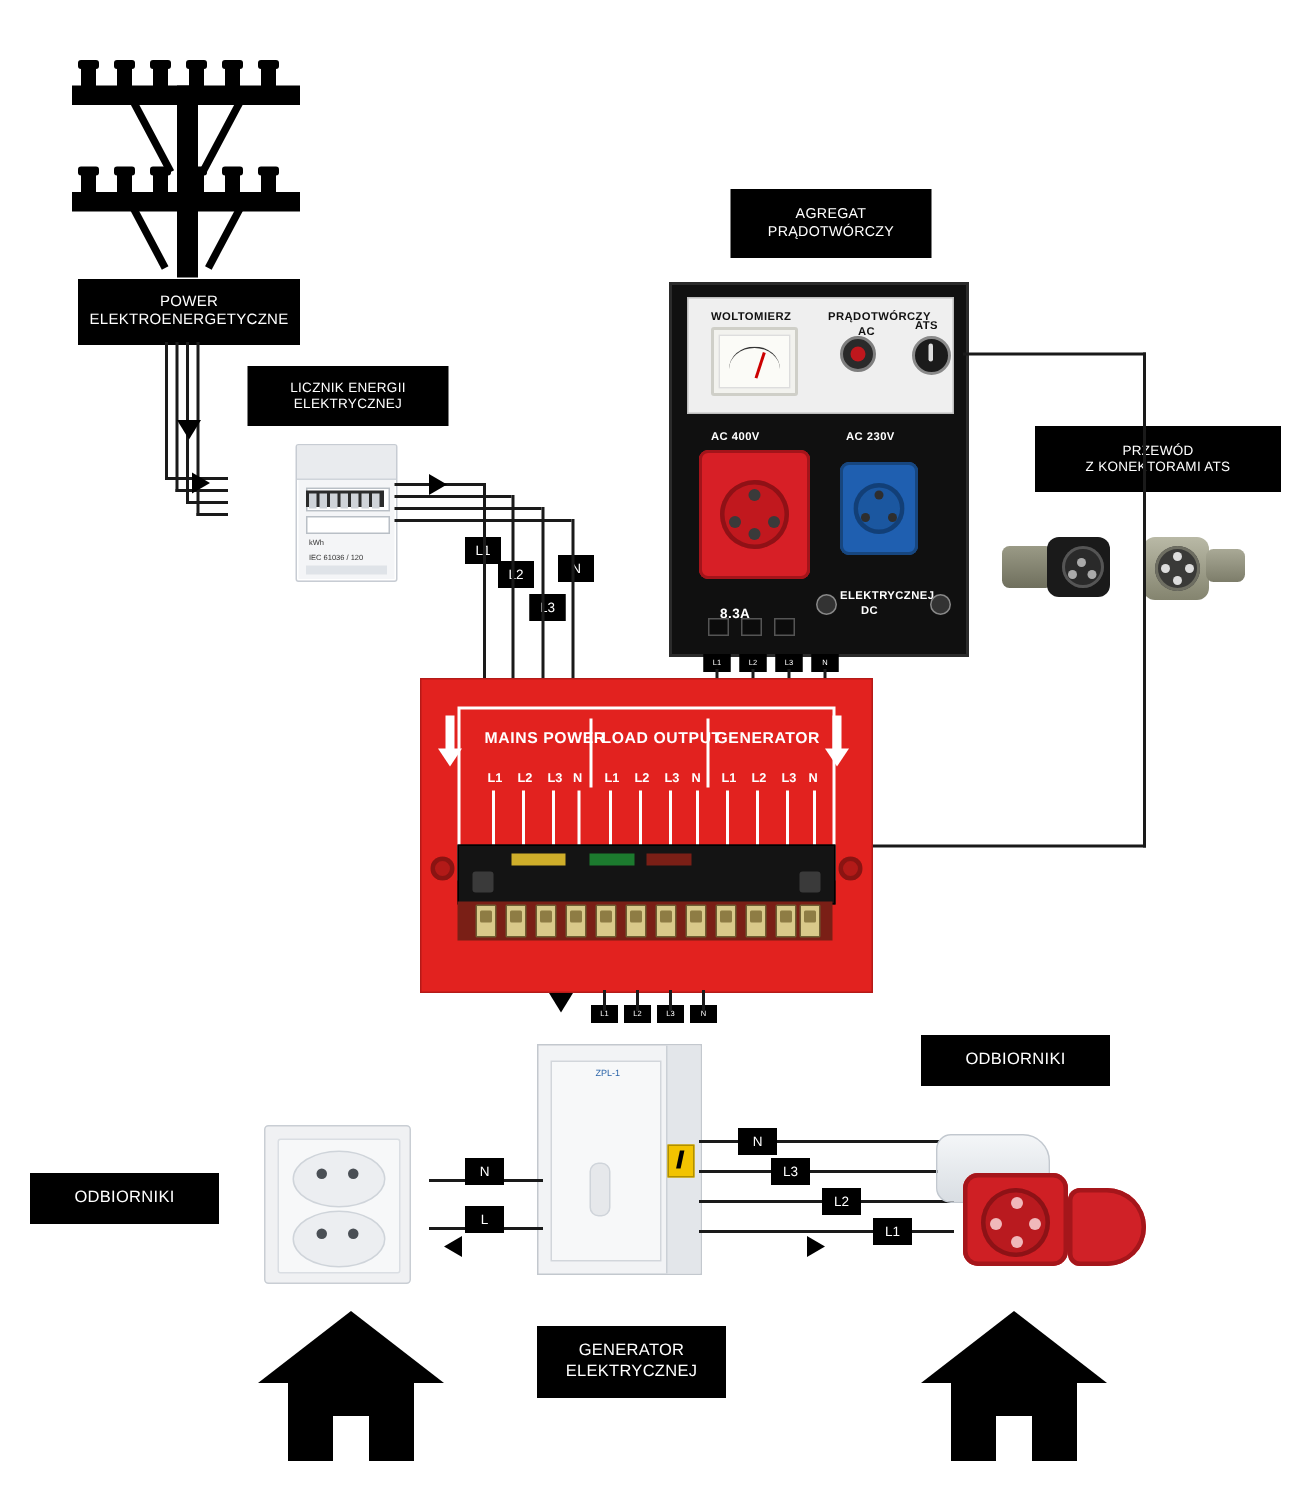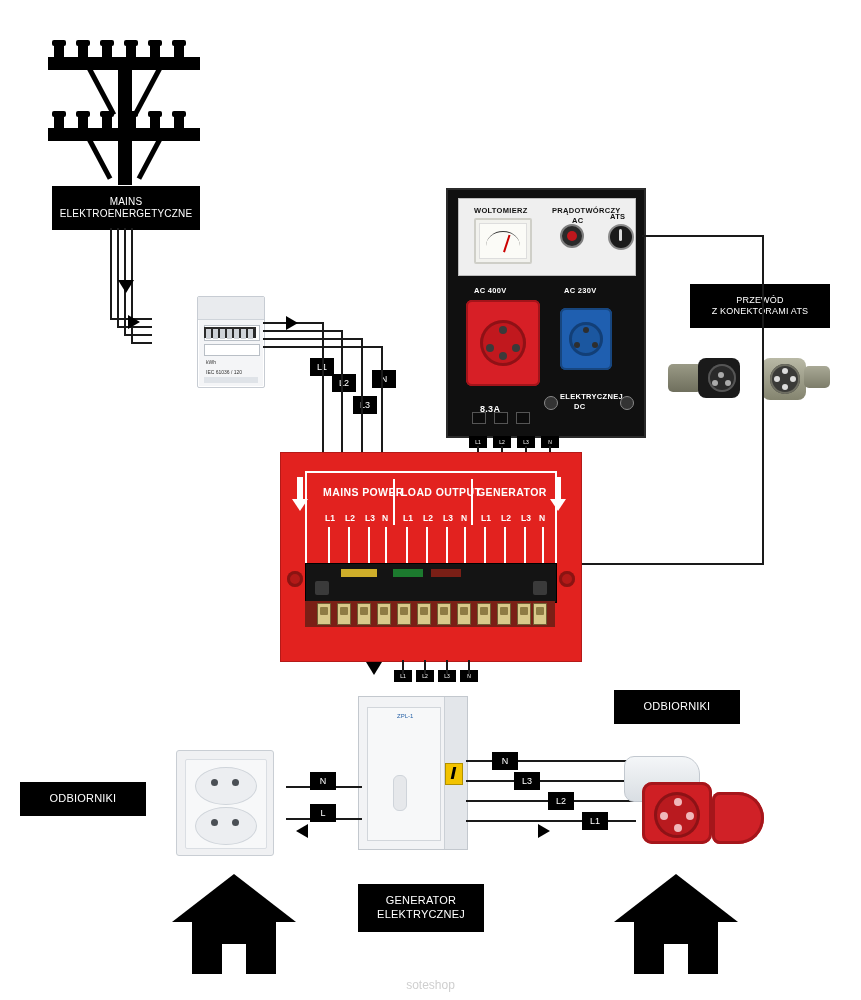--- a/index.html
+++ b/index.html
@@ -124,34 +124,37 @@
 
     <div class="pole-mast" style="left:78px;top:37px;width:14px;height:128px;"></div>
 
     <div class="pole-mast" style="left:46px;top:47px;width:5px;height:54px;transform:rotate(-28deg);transform-origin:top center;"></div>
     <div class="pole-mast" style="left:118px;top:47px;width:5px;height:54px;transform:rotate(28deg);transform-origin:top center;"></div>
     <div class="pole-mast" style="left:46px;top:118px;width:5px;height:46px;transform:rotate(-28deg);transform-origin:top center;"></div>
     <div class="pole-mast" style="left:118px;top:118px;width:5px;height:46px;transform:rotate(28deg);transform-origin:top center;"></div>
   </div>
 
   <div class="lbl" style="left:52px;top:186px;width:148px;height:44px;font-size:10px;">
-    <div><span>MAINS</span><br><span>ELEKTROENERGETYCZNE</span></div>
+    <div><span>POWER</span><br><span>ELEKTROENERGETYCZNE</span></div>
   </div>
 
   <div class="wire wv" style="left:110px;top:228px;height:92px;width:2px;"></div>
   <div class="wire wv" style="left:117px;top:228px;height:100px;width:2px;"></div>
   <div class="wire wv" style="left:124px;top:228px;height:108px;width:2px;"></div>
   <div class="wire wv" style="left:131px;top:228px;height:116px;width:2px;"></div>
   <div class="wire wh" style="left:110px;top:318px;width:42px;height:2px;"></div>
   <div class="wire wh" style="left:117px;top:326px;width:35px;height:2px;"></div>
   <div class="wire wh" style="left:124px;top:334px;width:28px;height:2px;"></div>
   <div class="wire wh" style="left:131px;top:342px;width:21px;height:2px;"></div>
   <div class="arr-d" style="left:118px;top:280px;"></div>
   <div class="arr-r" style="left:128px;top:315px;"></div>
 
+  <div class="lbl" style="left:165px;top:244px;width:134px;height:40px;font-size:9px;">
+    <div><span>LICZNIK ENERGII</span><br><span>ELEKTRYCZNEJ</span></div>
+  </div>
 
   <div class="meter" style="left:197px;top:296px;width:66px;height:90px;">
     <div class="meter-top"></div>
     <div class="meter-win" style="left:6px;top:28px;width:54px;height:14px;"></div>
     <div class="meter-strip" style="left:6px;top:30px;width:52px;height:11px;">
       <i style="left:2px"></i>
         <i style="left:9px"></i>
         <i style="left:16px"></i>
         <i style="left:23px"></i>
         <i style="left:30px"></i>
@@ -173,20 +176,23 @@
   <div class="tag" style="left:310px;top:358px;width:22px;height:16px;">L1</div>
   <div class="tag" style="left:332px;top:374px;width:22px;height:16px;">L2</div>
   <div class="tag" style="left:353px;top:396px;width:22px;height:16px;">L3</div>
   <div class="tag" style="left:372px;top:370px;width:22px;height:16px;">N</div>
 
   <div class="wire wv" style="left:322px;top:322px;height:152px;width:2px;"></div>
   <div class="wire wv" style="left:341px;top:330px;height:144px;width:2px;"></div>
   <div class="wire wv" style="left:361px;top:338px;height:136px;width:2px;"></div>
   <div class="wire wv" style="left:381px;top:346px;height:128px;width:2px;"></div>
 
+  <div class="lbl" style="left:487px;top:126px;width:134px;height:46px;font-size:9.5px;">
+    <div><span>AGREGAT</span><br><span>PRĄDOTWÓRCZY</span></div>
+  </div>
 
   <div class="gen" style="left:446px;top:188px;width:196px;height:246px;">
 
     <div class="gen-white" style="left:10px;top:8px;width:176px;height:76px;"></div>
     <div class="gen-txt" style="left:26px;top:16px;color:#111;">WOLTOMIERZ</div>
     <div class="gen-txt" style="left:104px;top:16px;color:#111;">PRĄDOTWÓRCZY</div>
     <div class="gen-txt" style="left:124px;top:26px;color:#111;">AC</div>
     <div class="gen-txt" style="left:162px;top:22px;color:#111;">ATS</div>
 
     <div class="volt" style="left:26px;top:28px;width:54px;height:42px;">
@@ -237,21 +243,21 @@
   <div class="tag" style="left:469px;top:436px;width:16px;height:10px;font-size:5px;">L1</div>
   <div class="tag" style="left:493px;top:436px;width:16px;height:10px;font-size:5px;">L2</div>
   <div class="tag" style="left:517px;top:436px;width:16px;height:10px;font-size:5px;">L3</div>
   <div class="tag" style="left:541px;top:436px;width:16px;height:10px;font-size:5px;">N</div>
 
   <div class="wire wv" style="left:477px;top:446px;height:28px;width:2px;"></div>
   <div class="wire wv" style="left:501px;top:446px;height:28px;width:2px;"></div>
   <div class="wire wv" style="left:525px;top:446px;height:28px;width:2px;"></div>
   <div class="wire wv" style="left:549px;top:446px;height:28px;width:2px;"></div>
 
-  <div class="lbl" style="left:690px;top:284px;width:140px;height:44px;font-size:9px;">
+  <div class="lbl" style="left:690px;top:284px;width:164px;height:44px;font-size:9px;">
     <div><span>PRZEWÓD</span><br><span>Z KONEKTORAMI ATS</span></div>
   </div>
 
   <div class="conn" style="left:668px;top:352px;width:74px;height:54px;">
     <div class="conn-body" style="left:0;top:12px;width:34px;height:28px;background:linear-gradient(#9a9a86,#6f6f5d);"></div>
     <div class="conn-body" style="left:30px;top:6px;width:42px;height:40px;background:#1a1a1a;border-radius:8px;"></div>
     <div class="conn-face" style="left:40px;top:12px;width:28px;height:28px;background:#2a2a2a;box-shadow:inset 0 0 0 2px #555;"></div>
     <div class="conn-face" style="left:50px;top:20px;width:6px;height:6px;background:#aaa;"></div>
     <div class="conn-face" style="left:44px;top:28px;width:6px;height:6px;background:#aaa;"></div>
     <div class="conn-face" style="left:57px;top:28px;width:6px;height:6px;background:#aaa;"></div>
@@ -417,14 +423,13 @@
     <div style="position:absolute;left:50px;top:76px;width:8px;height:8px;border-radius:50%;background:#f0b8ba;"></div>
     <div style="position:absolute;left:88px;top:44px;width:52px;height:52px;background:#d02127;border-radius:8px 26px 26px 8px;box-shadow:inset 0 0 0 3px #a5161b;"></div>
   </div>
 
   <div class="house" style="left:614px;top:874px;width:124px;height:100px;">
     <div style="position:absolute;left:0;top:0;width:0;height:0;border-left:62px solid transparent;border-right:62px solid transparent;border-bottom:48px solid #000;"></div>
     <div style="position:absolute;left:20px;top:46px;width:84px;height:54px;background:#000;"></div>
     <div style="position:absolute;left:50px;top:70px;width:24px;height:30px;background:#fff;"></div>
   </div>
 
-  <div class="wm">soteshop</div>
 </div>
 
 </body></html>

